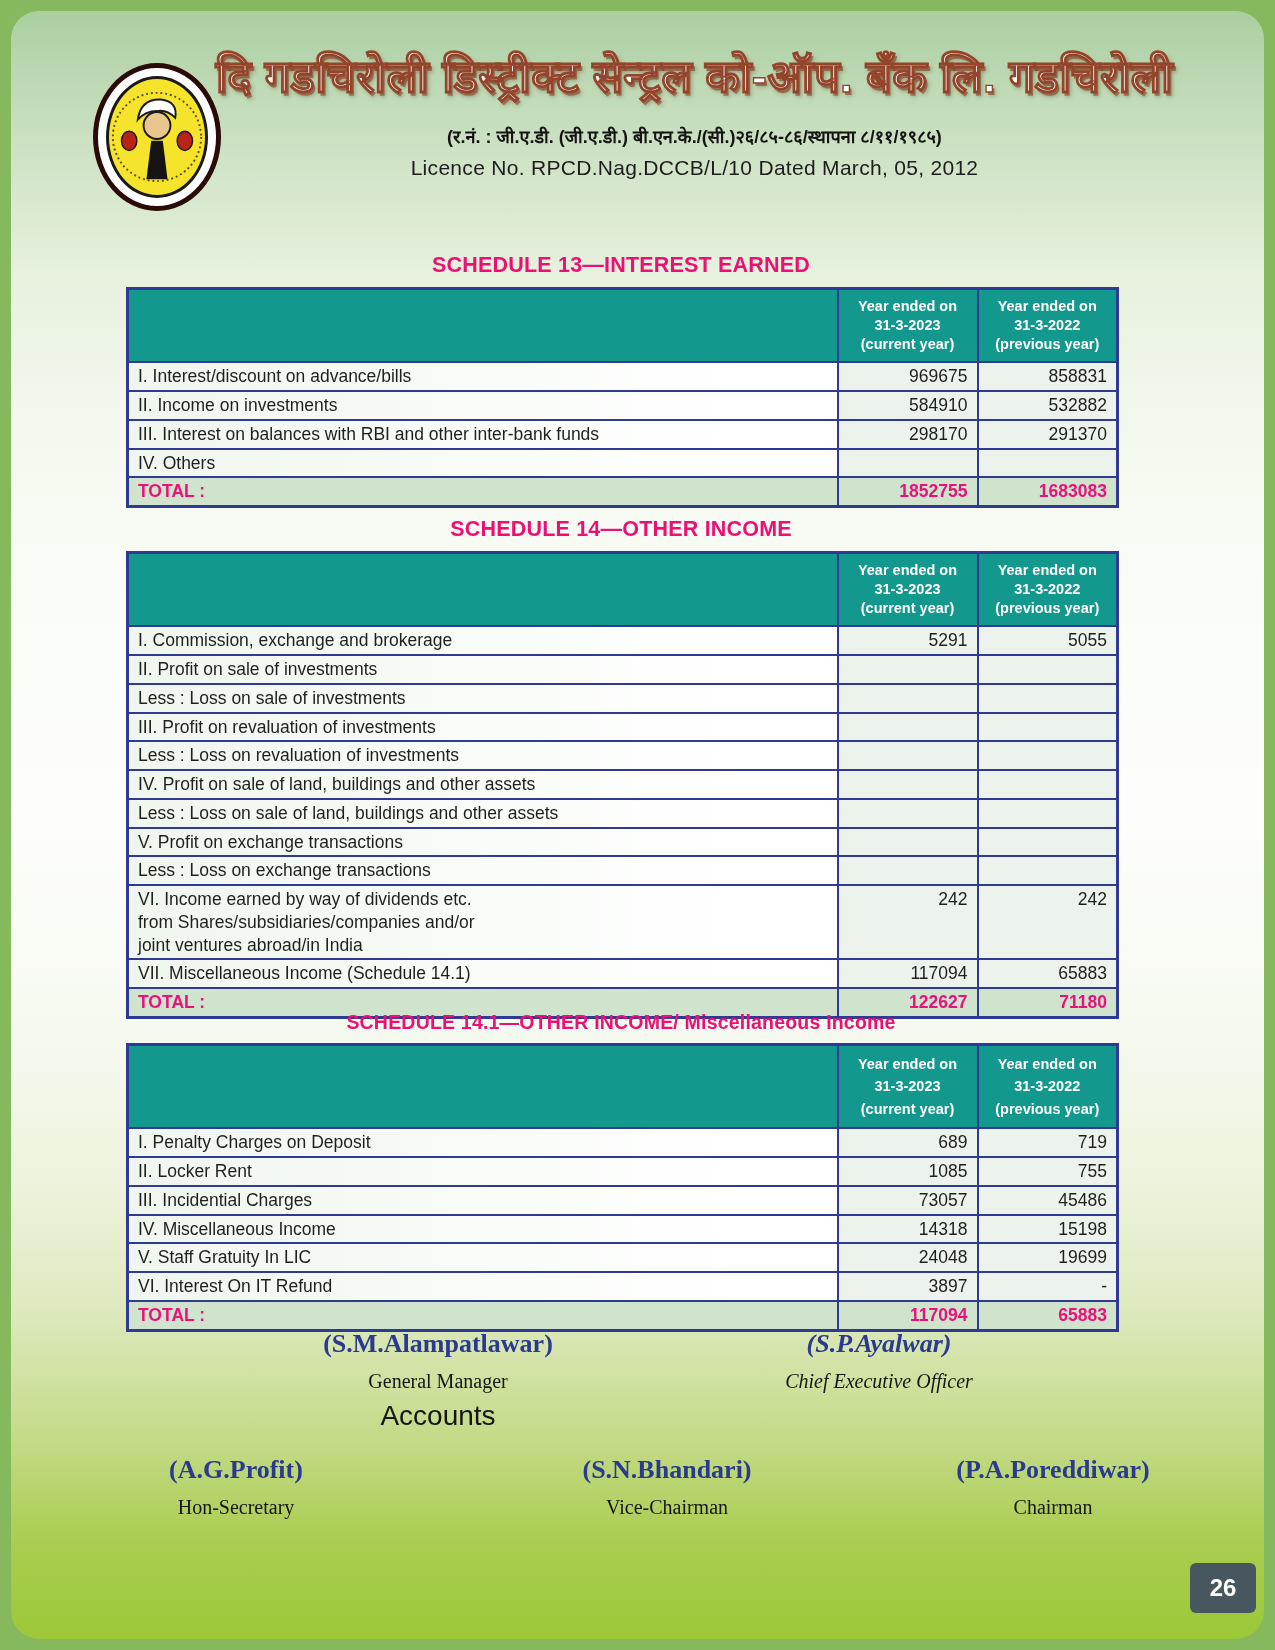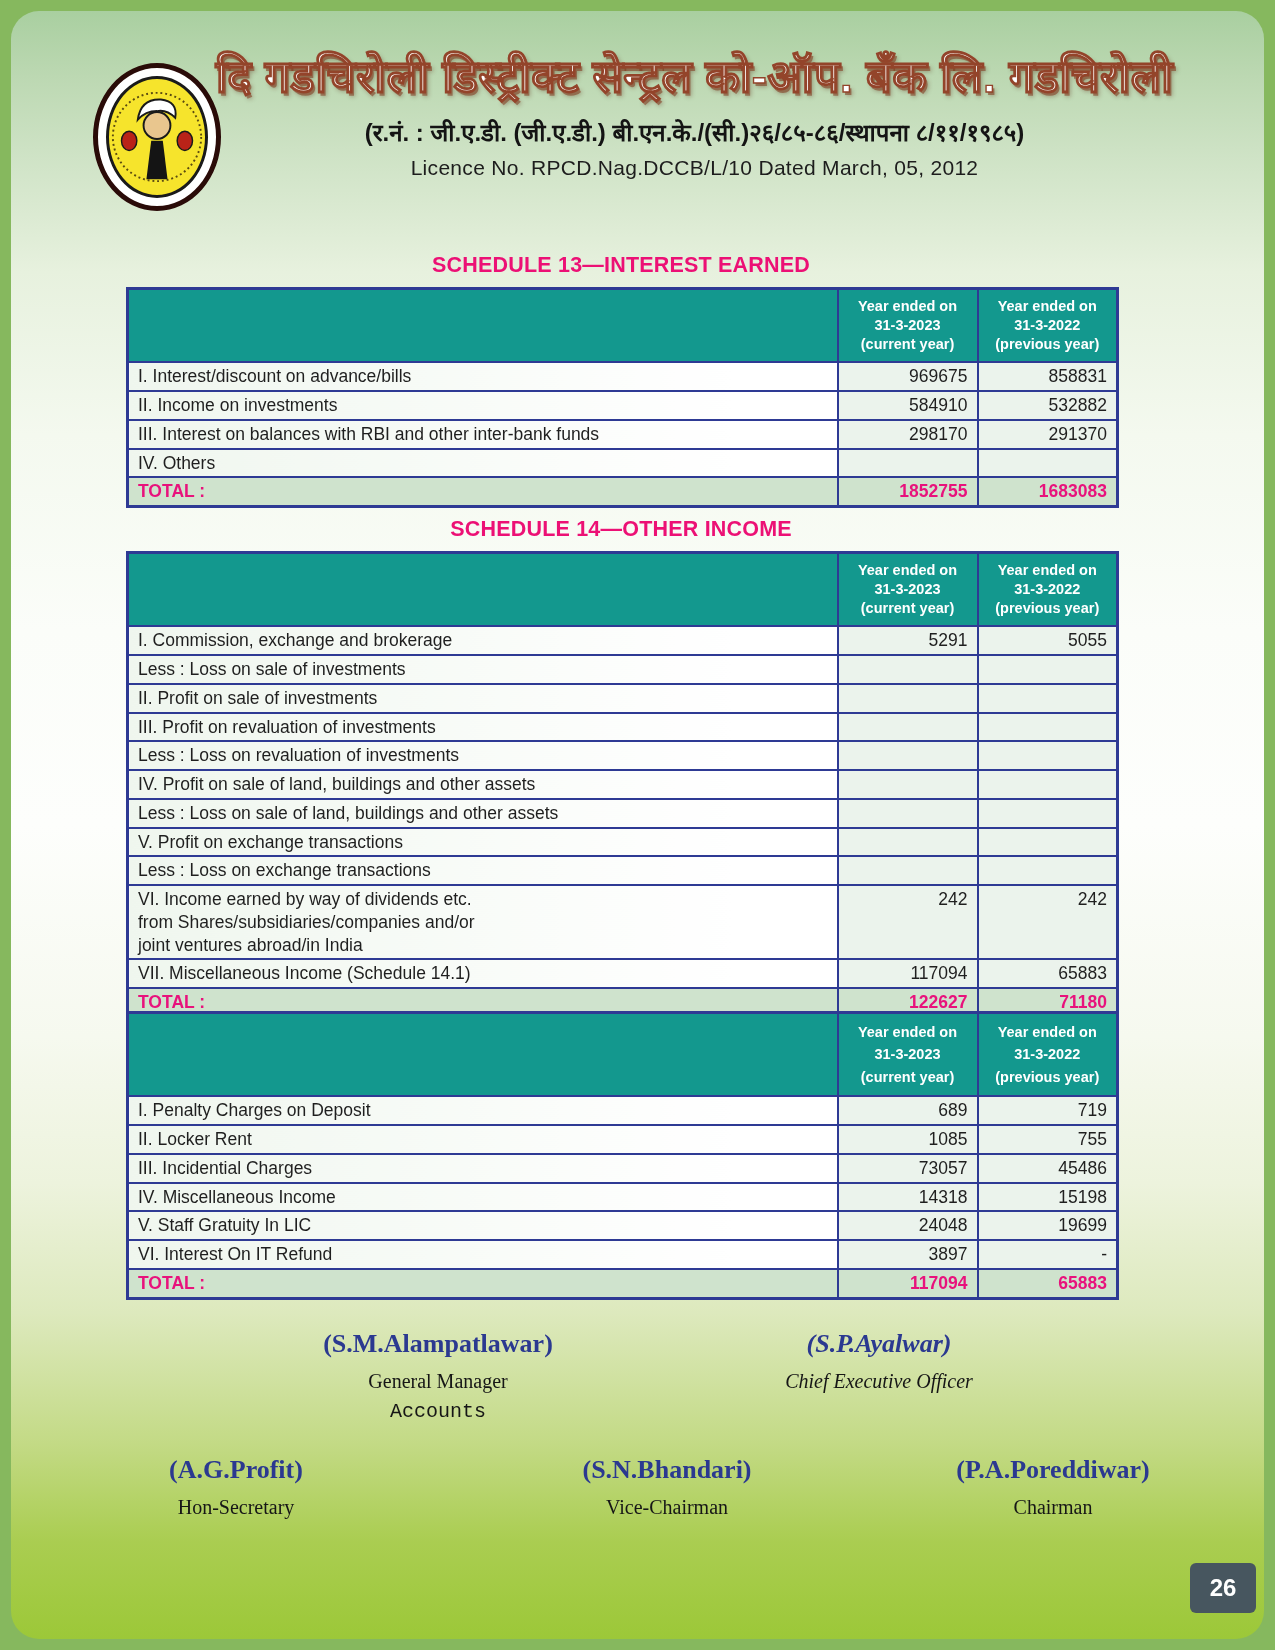--- a/index.html
+++ b/index.html
@@ -31,21 +31,21 @@
     background:#f6e42c; border:3px solid #1a1a1a; overflow:hidden;
     display:flex; align-items:center; justify-content:center;
   }
   .hdr-text { margin-left:150px; text-align:center; padding-right:36px; }
   .bank-name {
     font-size:45px; font-weight:bold; color:#ffffff; line-height:1.15;
     -webkit-text-stroke:1.4px #93442a;
     text-shadow:2px 3px 0 rgba(130,55,28,.55), 3px 4px 4px rgba(90,40,20,.35);
     letter-spacing:.5px;
   }
-  .reg-line { margin-top:12px; font-size:24px; font-weight:bold; color:#141414; }
+  .reg-line { margin-top:21px; font-size:18px; font-weight:bold; color:#141414; }
   .lic-line { margin-top:8px; font-size:21px; color:#1d1d1d; letter-spacing:.3px; }
 
   
   .sched { position:absolute; left:0; width:100%; }
   .sched-title {
     width:990px; margin-left:115px; text-align:center;
     color:#ec1075; font-weight:bold; font-size:21.5px; letter-spacing:.2px;
     margin-bottom:9px;
   }
   .sched-title.small { font-size:19.5px; }
@@ -65,21 +65,21 @@
   td.td-label { background:linear-gradient(90deg,#eff6ee 0%, #ffffff 85%); white-space:pre-line; text-align:left; }
   td.td-num   { background:#ebf3ec; text-align:right; vertical-align:top; }
   tfoot td { background:#cfe3cd !important; color:#e8127c !important; font-weight:bold; height:27px; }
   tfoot td.td-label { background:#cfe3cd; }
   tfoot td.td-num { vertical-align:middle; }
 
   
   .sig { position:absolute; text-align:center; }
   .sig-name { font-family:"Liberation Serif", serif; font-weight:bold; font-size:26px; color:#2b3990; }
   .sig-title { font-family:"Liberation Serif", serif; font-size:20px; color:#161616; margin-top:11px; }
-  .sig-title2 { font-family:Liberation Mono, monospace; font-size:20px; color:#161616; margin-top:7px; }
+  .sig-title2 { font-family:Liberation Sans, sans-serif; font-size:28px; color:#161616; margin-top:7px; }
 
   
   .page-badge {
     position:absolute; left:1179px; top:1552px; width:66px; height:50px;
     background:#47565f; border-radius:6px;
     display:flex; align-items:center; justify-content:center;
     color:#ffffff; font-weight:bold; font-size:24px;
   }
 </style>
 </head>
@@ -178,26 +178,26 @@
 (previous year)</th>
         </tr>
       </thead>
       <tbody>
           <tr>
             <td class="td-label">I. Commission, exchange and brokerage</td>
             <td class="td-num">5291</td>
             <td class="td-num">5055</td>
           </tr>
           <tr>
+            <td class="td-label">II. Profit on sale of investments</td>
+            <td class="td-num"></td>
+            <td class="td-num"></td>
+          </tr>
+          <tr>
             <td class="td-label">Less : Loss on sale of investments</td>
-            <td class="td-num"></td>
-            <td class="td-num"></td>
-          </tr>
-          <tr>
-            <td class="td-label">II. Profit on sale of investments</td>
             <td class="td-num"></td>
             <td class="td-num"></td>
           </tr>
           <tr>
             <td class="td-label">III. Profit on revaluation of investments</td>
             <td class="td-num"></td>
             <td class="td-num"></td>
           </tr>
           <tr>
             <td class="td-label">Less : Loss on revaluation of investments</td>
@@ -241,20 +241,21 @@
         <tr>
           <td class="td-label">TOTAL :</td>
           <td class="td-num">122627</td>
           <td class="td-num">71180</td>
         </tr>
       </tfoot>
     </table>
   </div>
 
   <div class="sched" style="top:1000px;">
+    <div class="sched-title small">SCHEDULE 14.1—OTHER INCOME/ Miscellaneous Income</div>
     <table class="fin">
       <colgroup>
           <col class="c-desc">
           <col class="c-val">
           <col class="c-val">
         </colgroup>
       <thead>
         <tr>
           <th></th>
           <th style="line-height:1.55;">Year ended on

